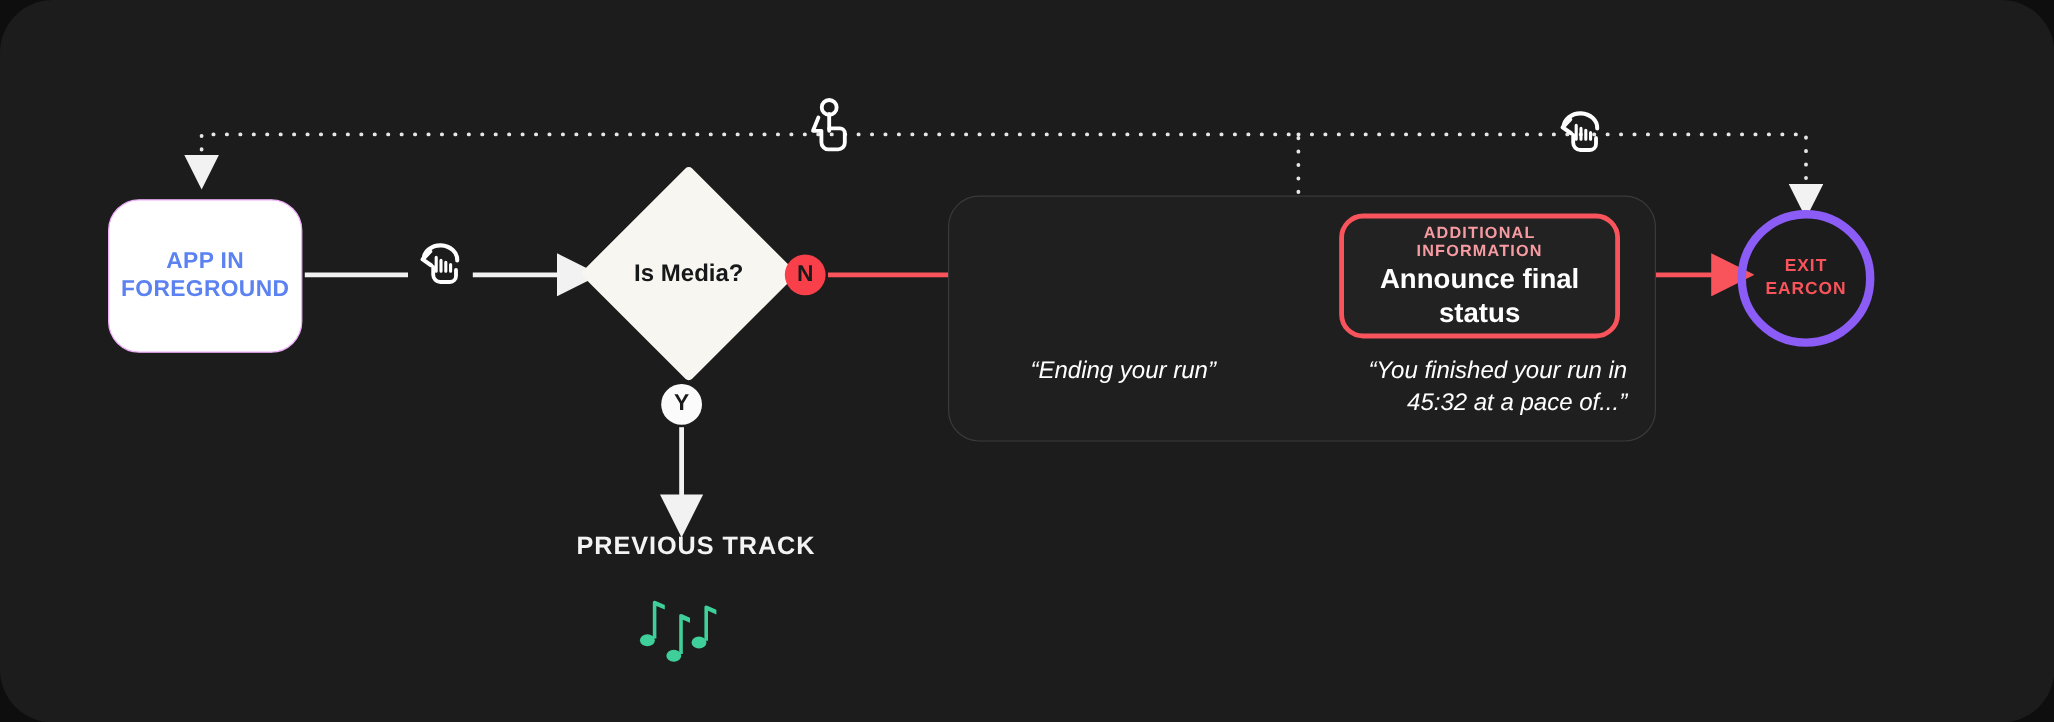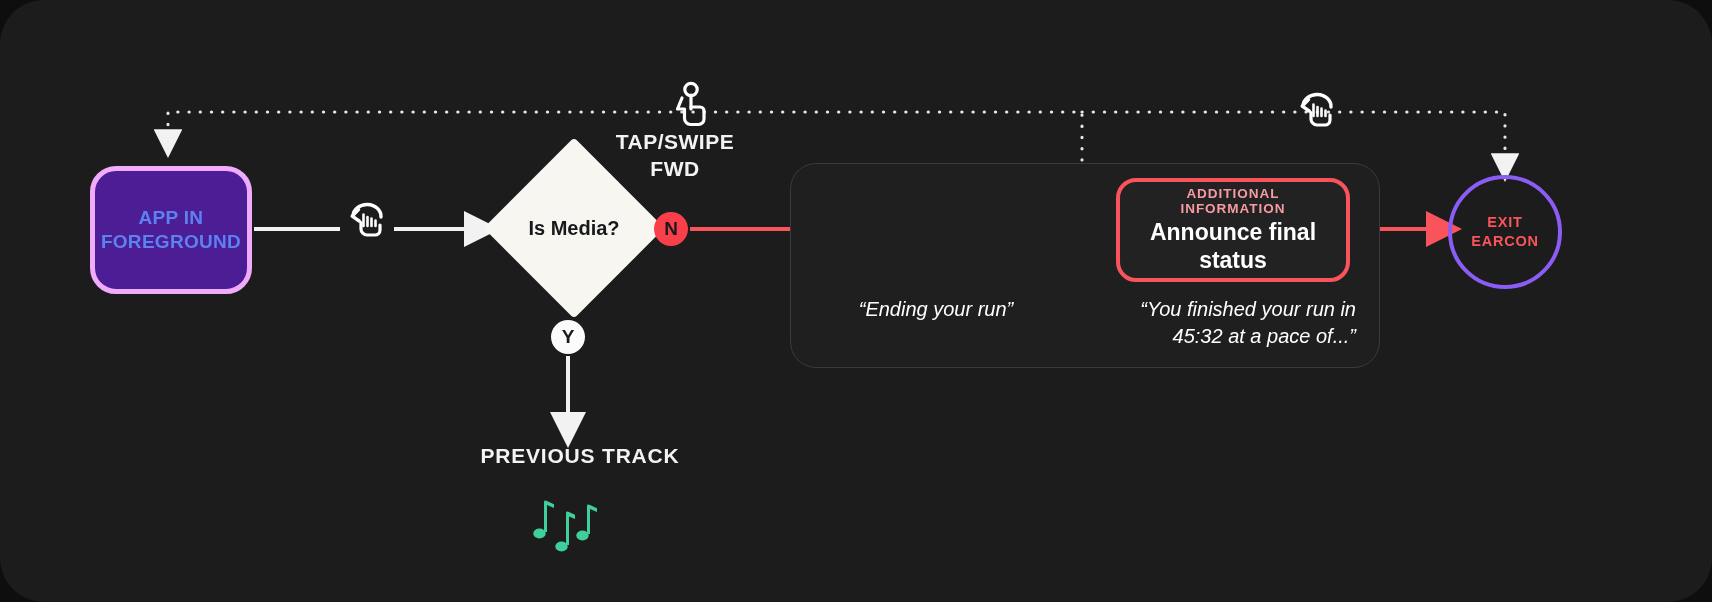--- a/index.html
+++ b/index.html
@@ -31,22 +31,22 @@
     height: 602px;
     pointer-events: none;
   }
 
   .node { position: absolute; box-sizing: border-box; }
 
   
   #app-box {
     left: 90px; top: 166px;
     width: 162px; height: 128px;
-    background: #4c1d95;
-    border: 5px solid #f0abfc;
+    background: #ffffff;
+    border: 1px solid #f0abfc;
     border-radius: 26px;
     display: flex; align-items: center; justify-content: center;
   }
   #app-box .label {
     color: #5b82f0;
     font-size: 19px;
     font-weight: bold;
     line-height: 1.25;
     text-align: center;
     letter-spacing: .3px;
@@ -135,21 +135,21 @@
     text-align: center;
     line-height: 1.35;
   }
   #quote-1 { left: 820px; top: 296px; width: 232px; }
   #quote-2 { left: 1110px; top: 296px; width: 246px; text-align: right; }
 
   
   #earcon {
     left: 1448px; top: 175px;
     width: 114px; height: 114px;
-    border: 4px solid #8b5cf6;
+    border: 7px solid #8b5cf6;
     border-radius: 50%;
     display: flex; align-items: center; justify-content: center;
   }
   #earcon .label {
     color: #f9545c;
     font-size: 14.5px;
     font-weight: bold;
     letter-spacing: .8px;
     line-height: 1.3;
     text-align: center;
@@ -226,22 +226,20 @@
       <div class="eyebrow">ADDITIONAL INFORMATION</div>
       <div class="title">Announce final status</div>
     </div>
     <div class="quote" id="quote-2">“You finished your run in 45:32 at a pace of...”</div>
 
     <div class="node" id="earcon">
       <div class="label" style="white-space: pre-line;">EXIT
 EARCON</div>
     </div>
 
-    <div class="caption" id="cap-tap-swipe" style="white-space: pre-line;">TAP/SWIPE
-FWD</div>
     <div class="caption" id="cap-prev-track">PREVIOUS TRACK</div>
 
     <div class="gesture-icon" id="icon-swipe-back-1">
       <svg viewBox="0 0 44 44" width="44" height="44" xmlns="http://www.w3.org/2000/svg">
         <path d="M8 16 A14 12 0 0 1 36 17" fill="none" stroke="#ffffff" stroke-width="3.4" stroke-linecap="round"></path>
         <path d="M13.5 9.5 L7.2 16.2 L14.2 21" fill="none" stroke="#ffffff" stroke-width="3.4" stroke-linecap="round" stroke-linejoin="round"></path>
         <path d="M18.5 14.5 v11.5 M22.5 17 v9 M26.5 18.5 v7.5 M30.5 20.5 v5.5" stroke="#ffffff" stroke-width="2.6" stroke-linecap="round" fill="none"></path>
         <path d="M16 22.5 v6.5 a6 6 0 0 0 6 6 h8 a5 5 0 0 0 5 -5 v-5" fill="none" stroke="#ffffff" stroke-width="3.2" stroke-linecap="round" stroke-linejoin="round"></path>
       </svg>
     </div>

